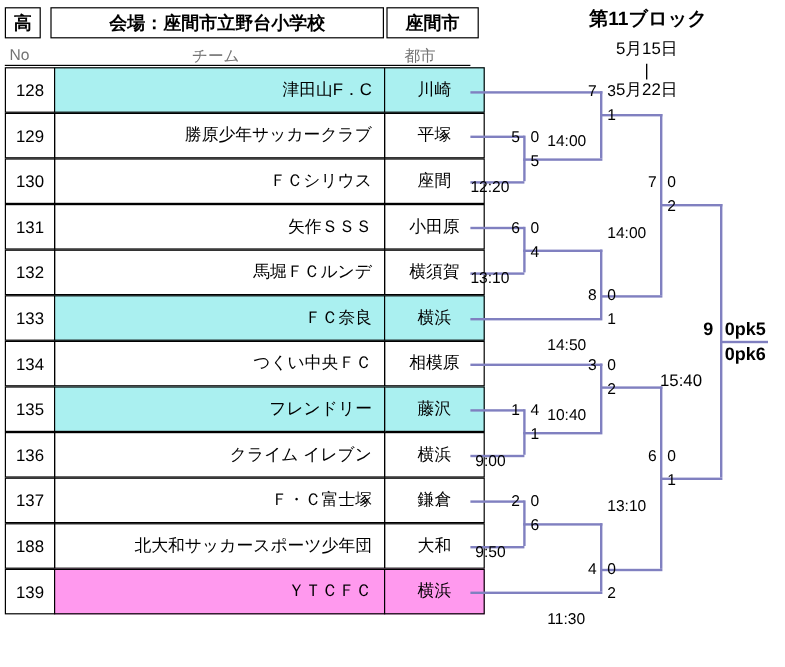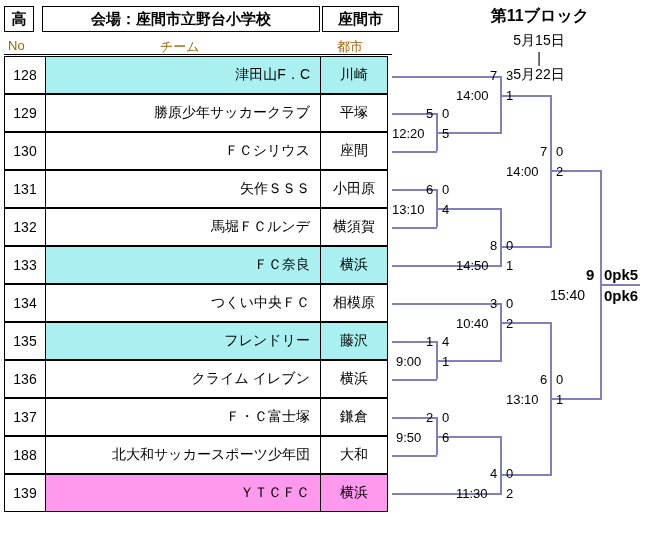--- a/index.html
+++ b/index.html
@@ -27,54 +27,54 @@
     font-size:16px;font-weight:bold;color:#000;text-align:center;
   }
   .dates{
     position:absolute;left:424px;top:32px;width:230px;height:20px;
     font-size:14px;color:#000;display:flex;align-items:center;justify-content:space-around;flex-direction:column;
   }
   .dates span{display:inline-block;}
 
   
   .col-label{
-    position:absolute;font-size:13px;color:#a16207;
+    position:absolute;font-size:13px;color:#737373;
   }
   #lab-no{left:8px;top:38px;}
   #lab-team{left:160px;top:38px;}
   #lab-city{left:337px;top:38px;}
 
   .hr-line{
     position:absolute;left:4px;top:54px;width:388px;height:1px;background:#000;
   }
 
   
   .row{position:absolute;left:4px;width:388px;height:38px;}
   .cell{
     position:absolute;top:0;height:38px;box-sizing:border-box;
     border:1px solid #000;display:flex;align-items:center;
     font-size:14px;color:#000;
   }
   .c-no{left:0;width:42px;justify-content:center;}
   .c-team{left:41px;width:276px;justify-content:flex-end;padding-right:10px;}
-  .c-city{left:316px;width:68px;justify-content:center;font-family:Liberation Mono, monospace;}
+  .c-city{left:316px;width:84px;justify-content:center;font-family:Liberation Mono, monospace;}
   .cyan{background:#aaf0f0;}
   .pink{background:#ff99ee;}
 
   
   .ln{position:absolute;background:#8080c0;}
   .h{height:2px;}
   .v{width:2px;}
 
   .score{
     position:absolute;font-size:13px;color:#000;white-space:nowrap;
   }
   .score.big{font-size:15px;font-weight:bold;}
   .time{
-    position:absolute;font-size:13px;color:#000;white-space:nowrap;
+    position:absolute;font-size:13px;color:#000;white-space:nowrap;margin-top:22px;
   }
   .time.big{font-size:14px;}
   .bottom-bar{position:absolute;left:0;top:540px;width:654px;height:16px;background:#ffffff;}
 </style>
 </head>
 <body>
 
 <div class="root">
 
   <div class="hdr-box" id="hdr-kou">高</div>

